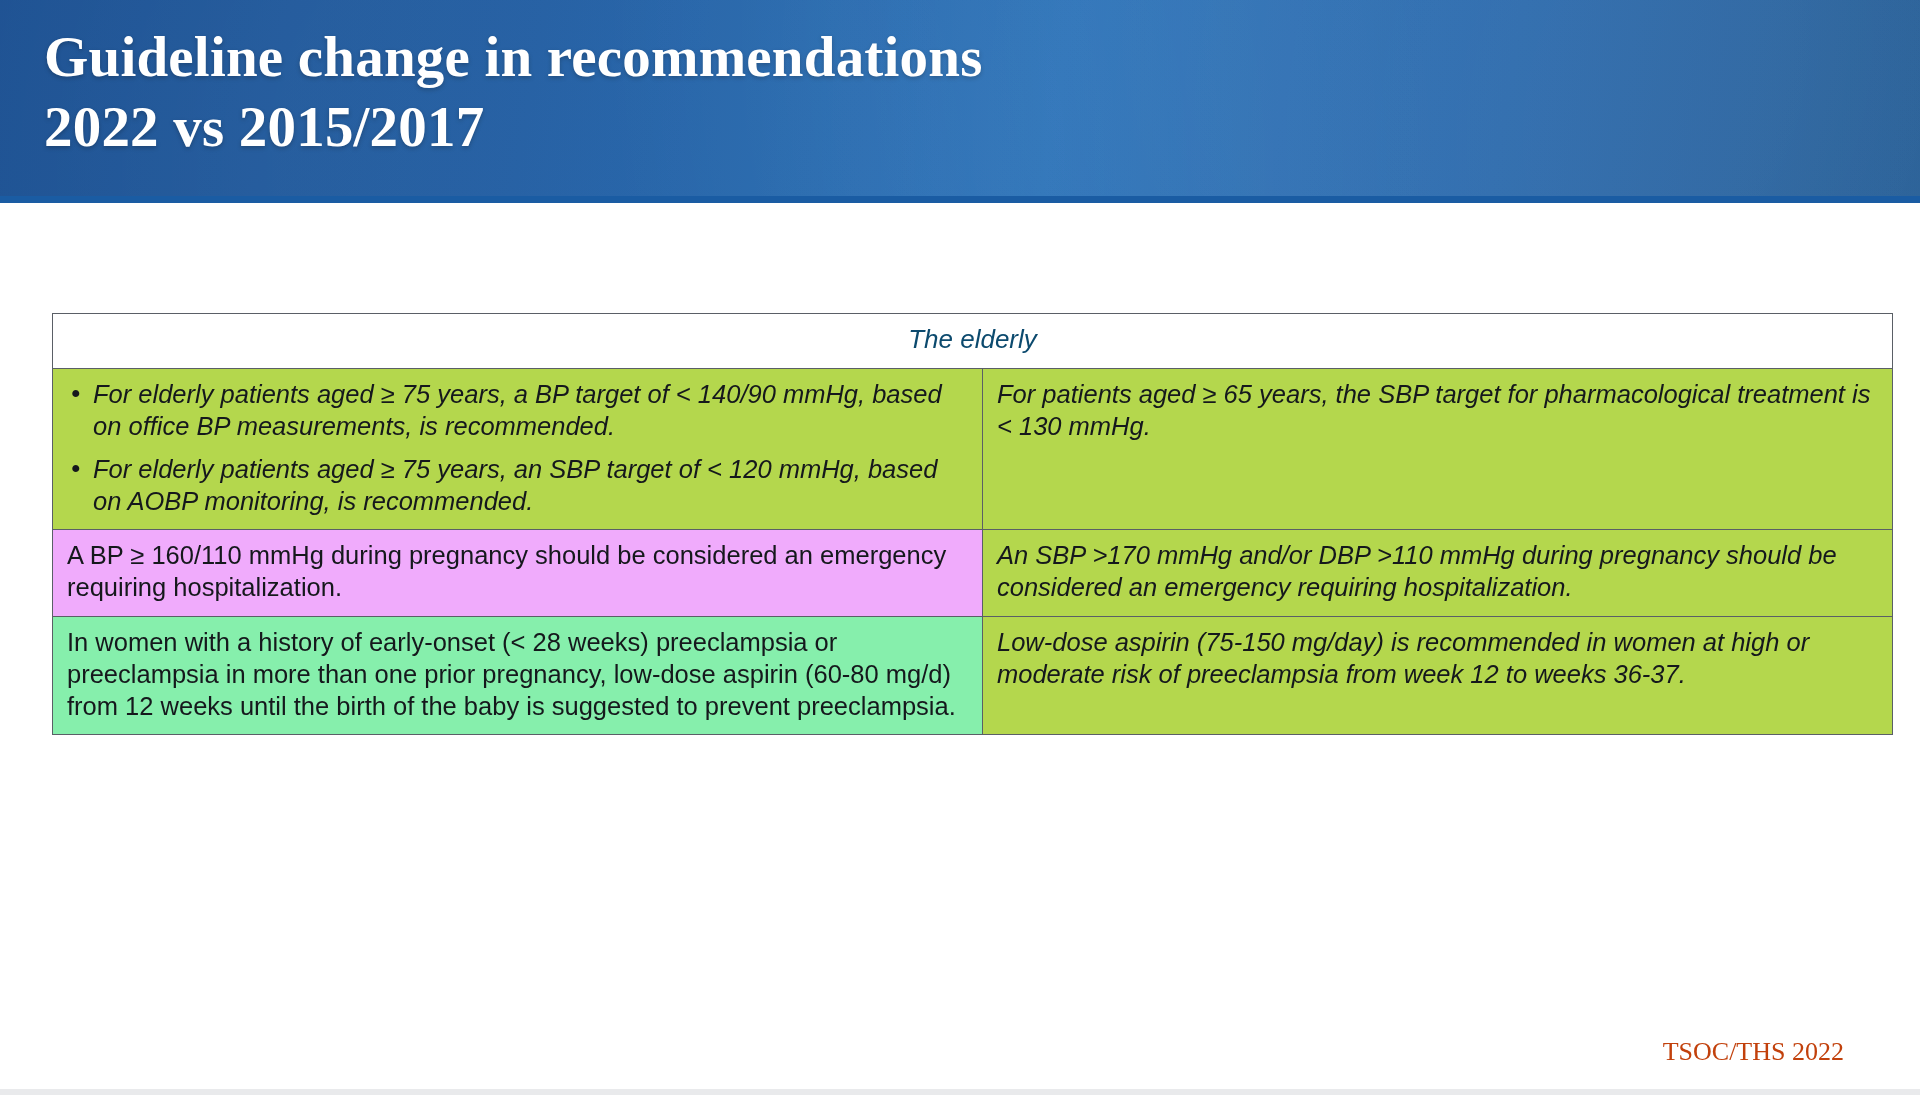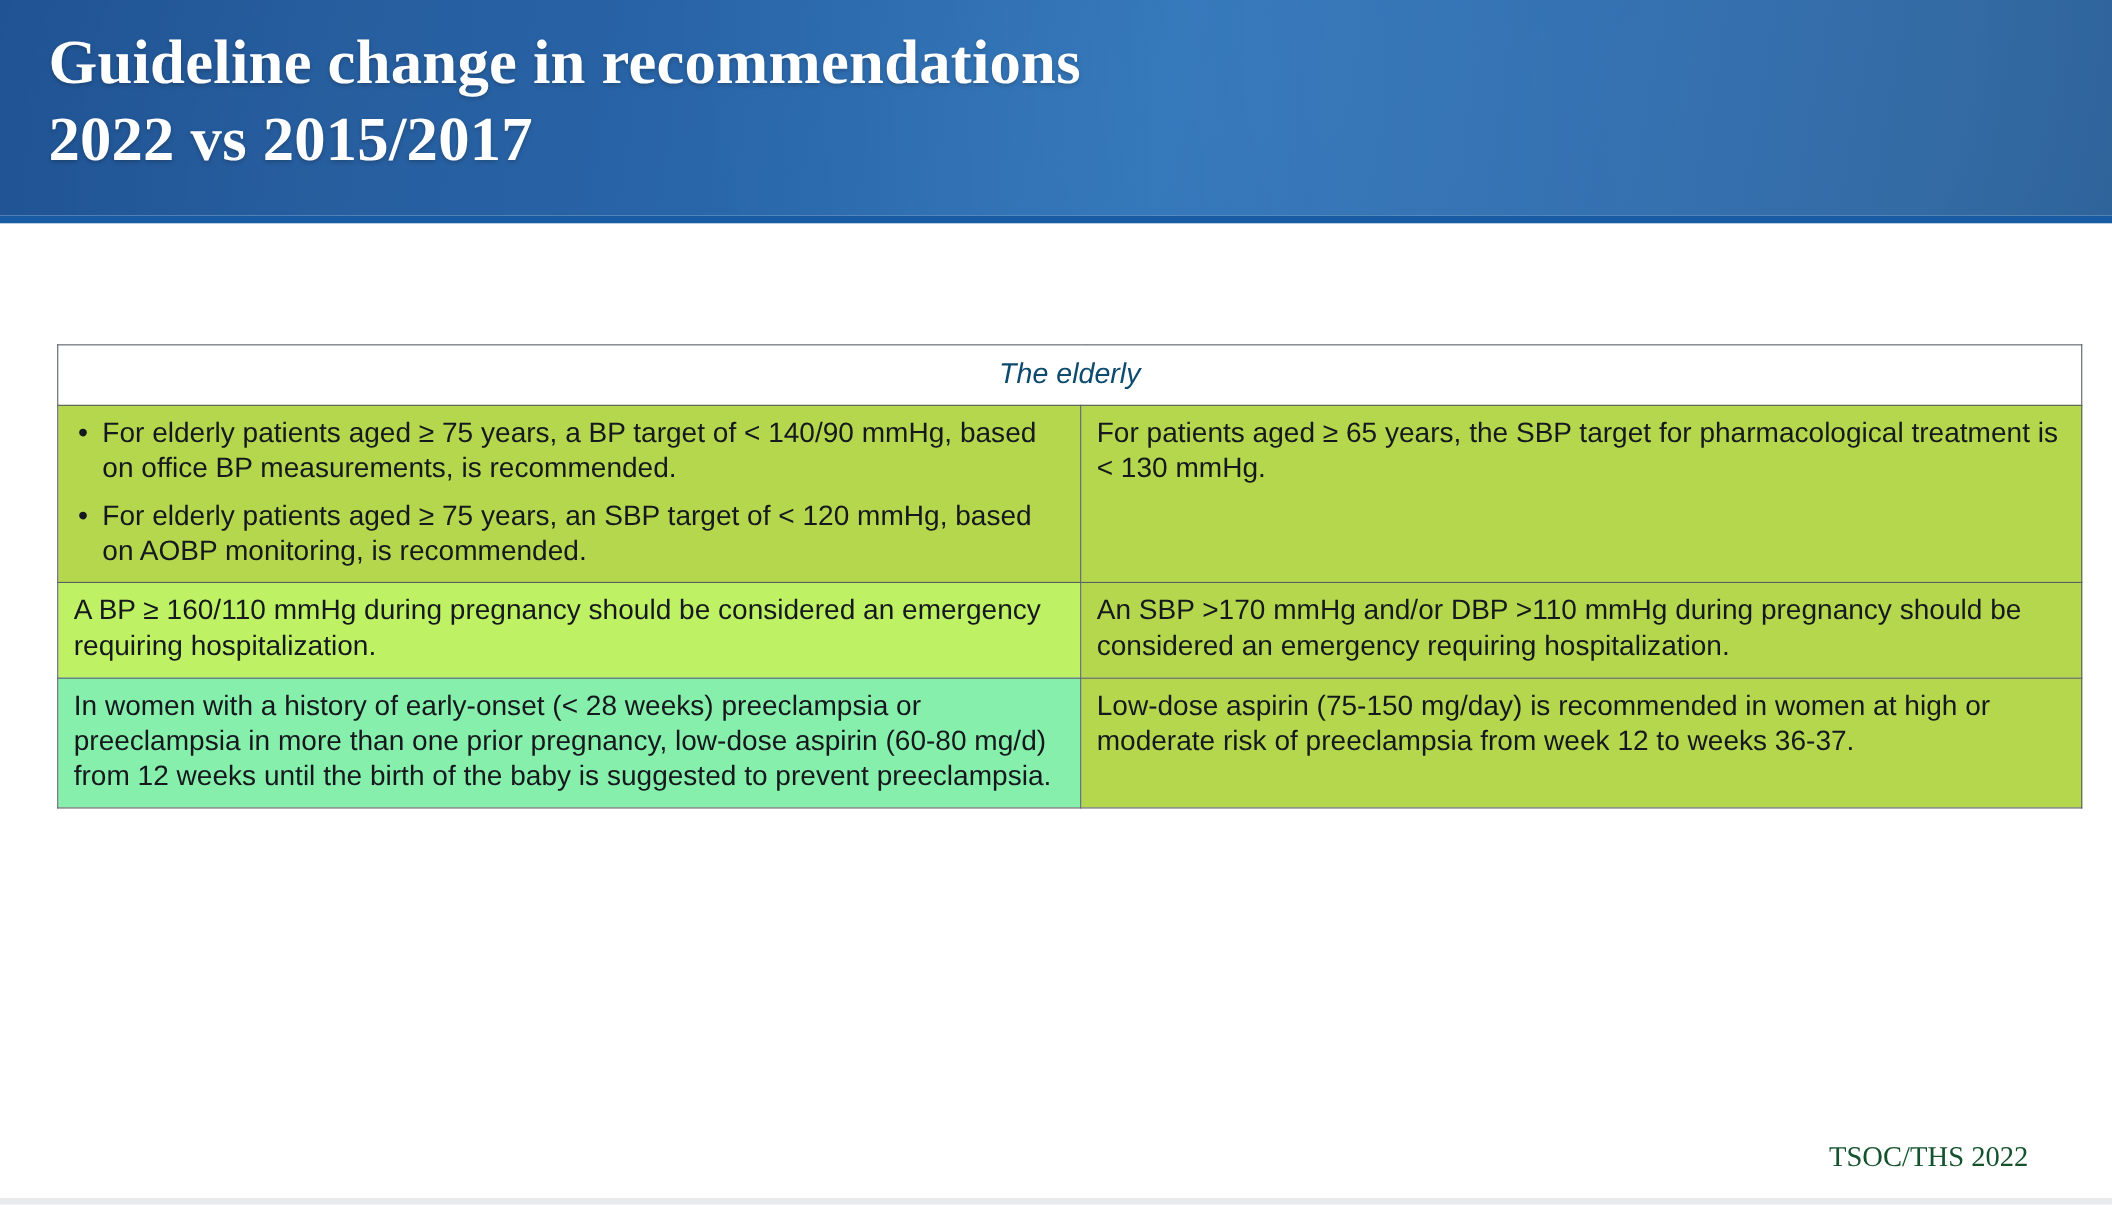--- a/index.html
+++ b/index.html
@@ -81,22 +81,22 @@
   col.c2 { width: 910px; }
 
   .section-head td {
     text-align: center;
     font-style: italic;
     background: #ffffff;
     font-size: 26px;
     padding: 11px 10px 12px 10px;
     color: #0c4a6e;
   }
-  .green  { background: #b4d74d; }
-  .yellow { background: #bef264; }
+  .green  { background: #b4d74d; font-style: italic; }
+  .yellow { background: #f0abfc; }
   .orange { background: #86efac; }
 
   ul.bul {
     list-style: none;
     margin: 0;
     padding: 0;
   }
   ul.bul li {
     position: relative;
     padding-left: 26px;
@@ -113,21 +113,21 @@
   }
   .cell-text { display: block; }
 
   
   .footer {
     position: absolute;
     right: 76px;
     bottom: 28px;
     font-family: "Liberation Serif", serif;
     font-size: 26px;
-    color: #14532d;
+    color: #c2410c;
   }
   .bottom-strip {
     position: absolute;
     left: 0;
     bottom: 0;
     width: 1920px;
     height: 6px;
     background: #e9eaec;
   }
 </style>

